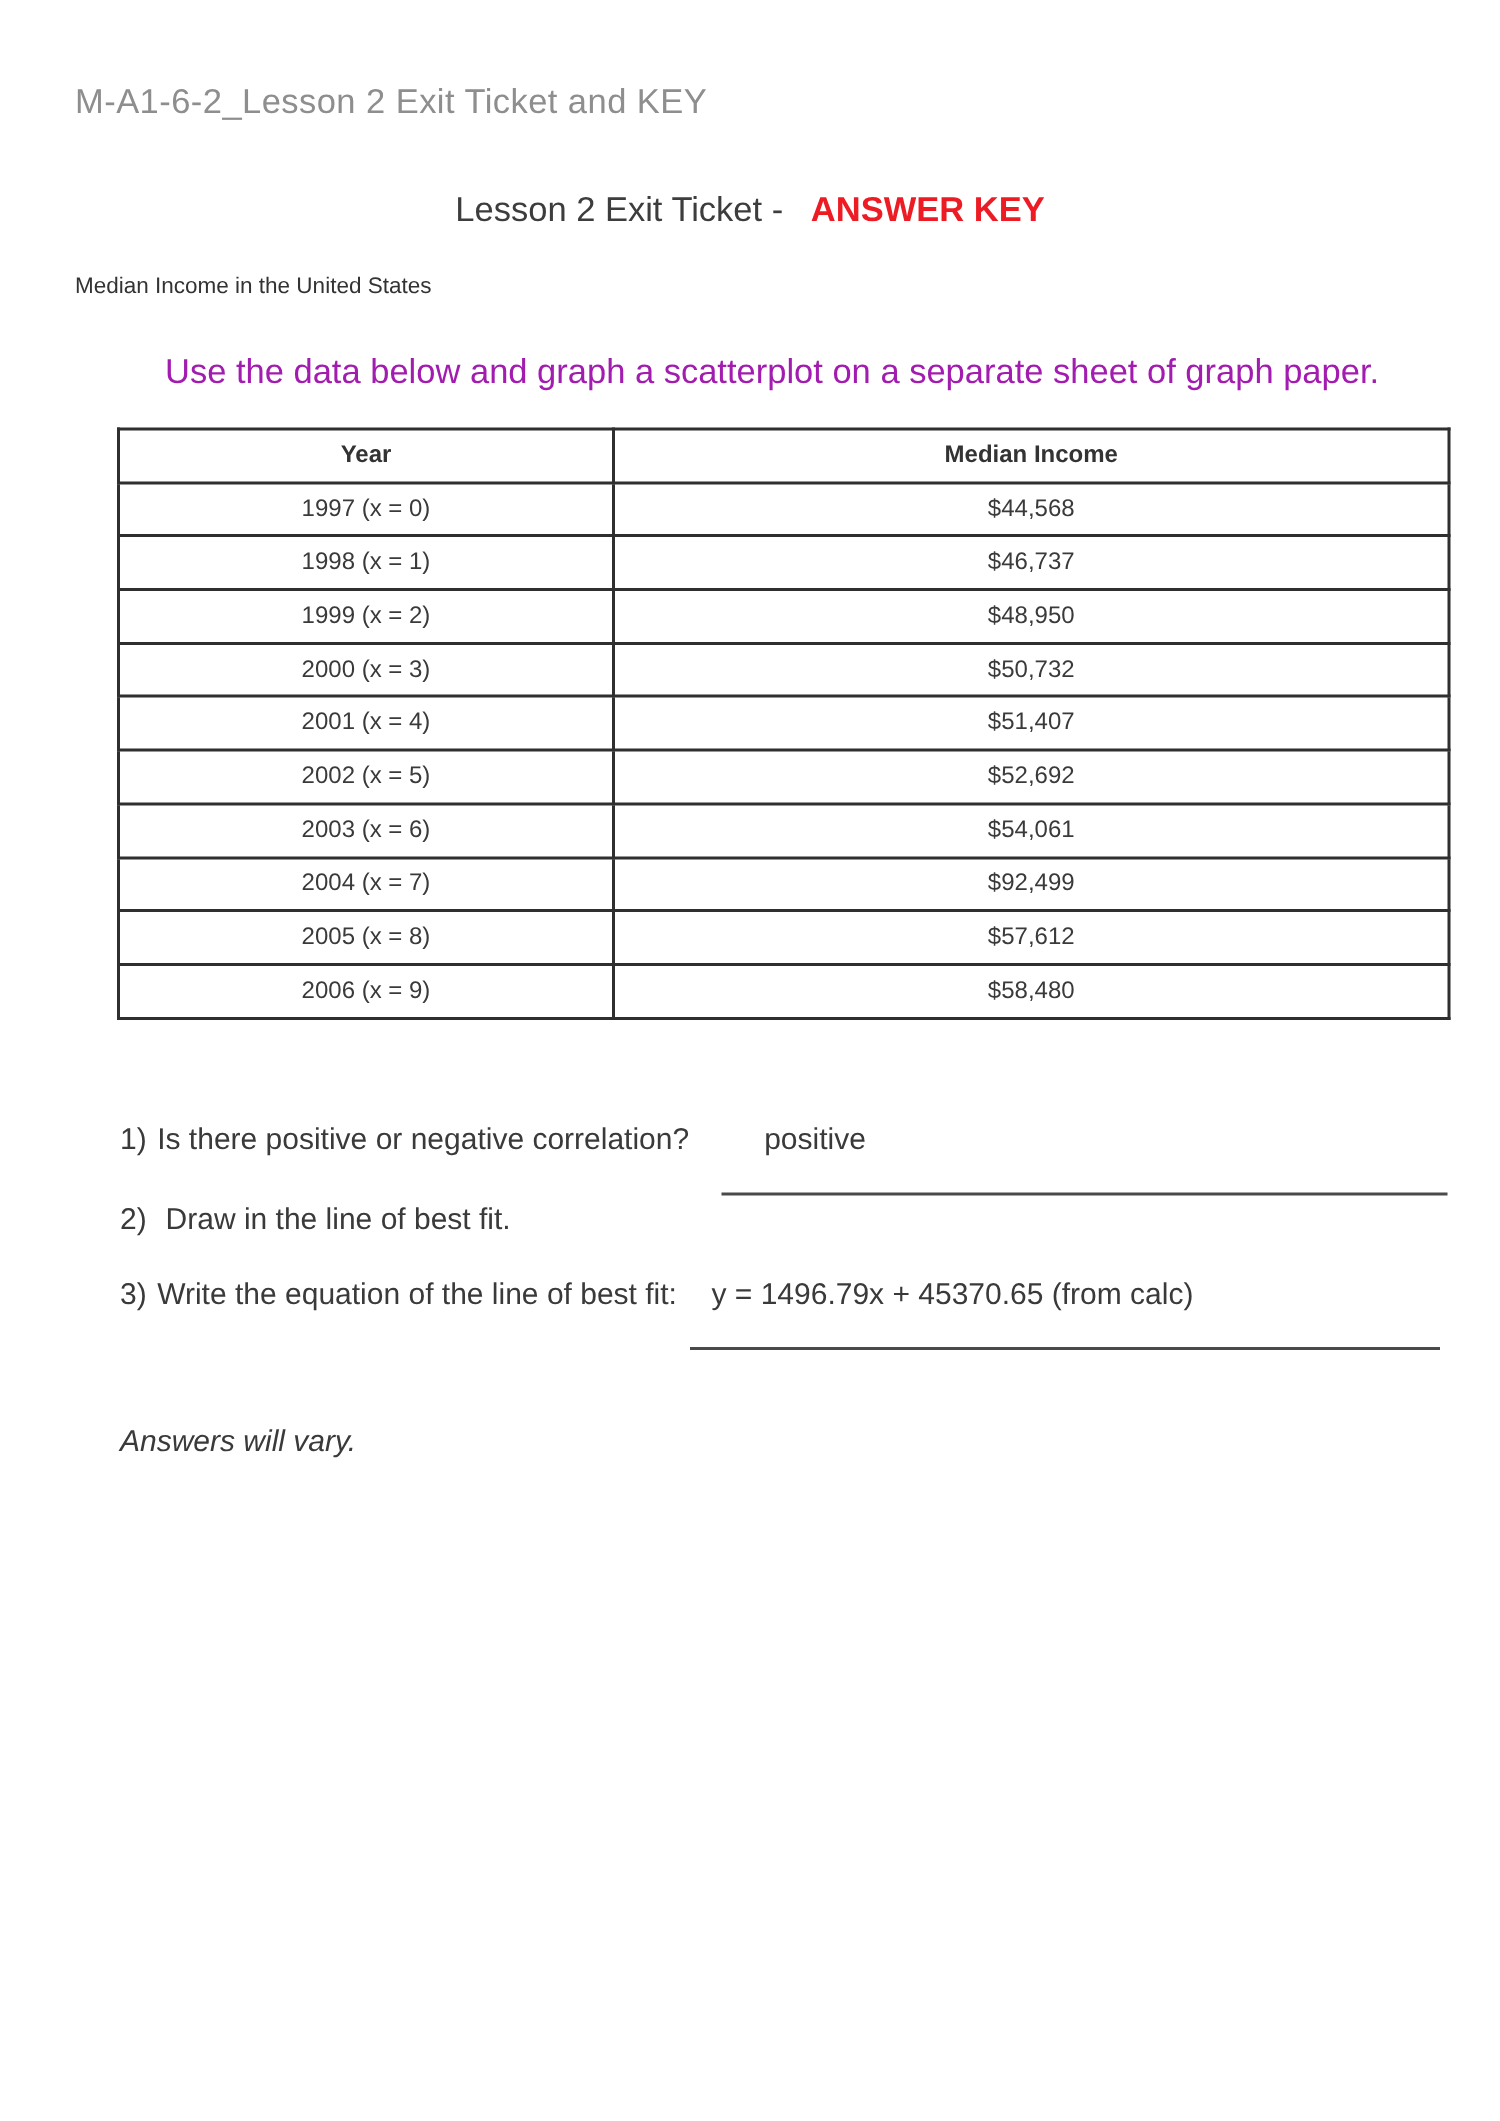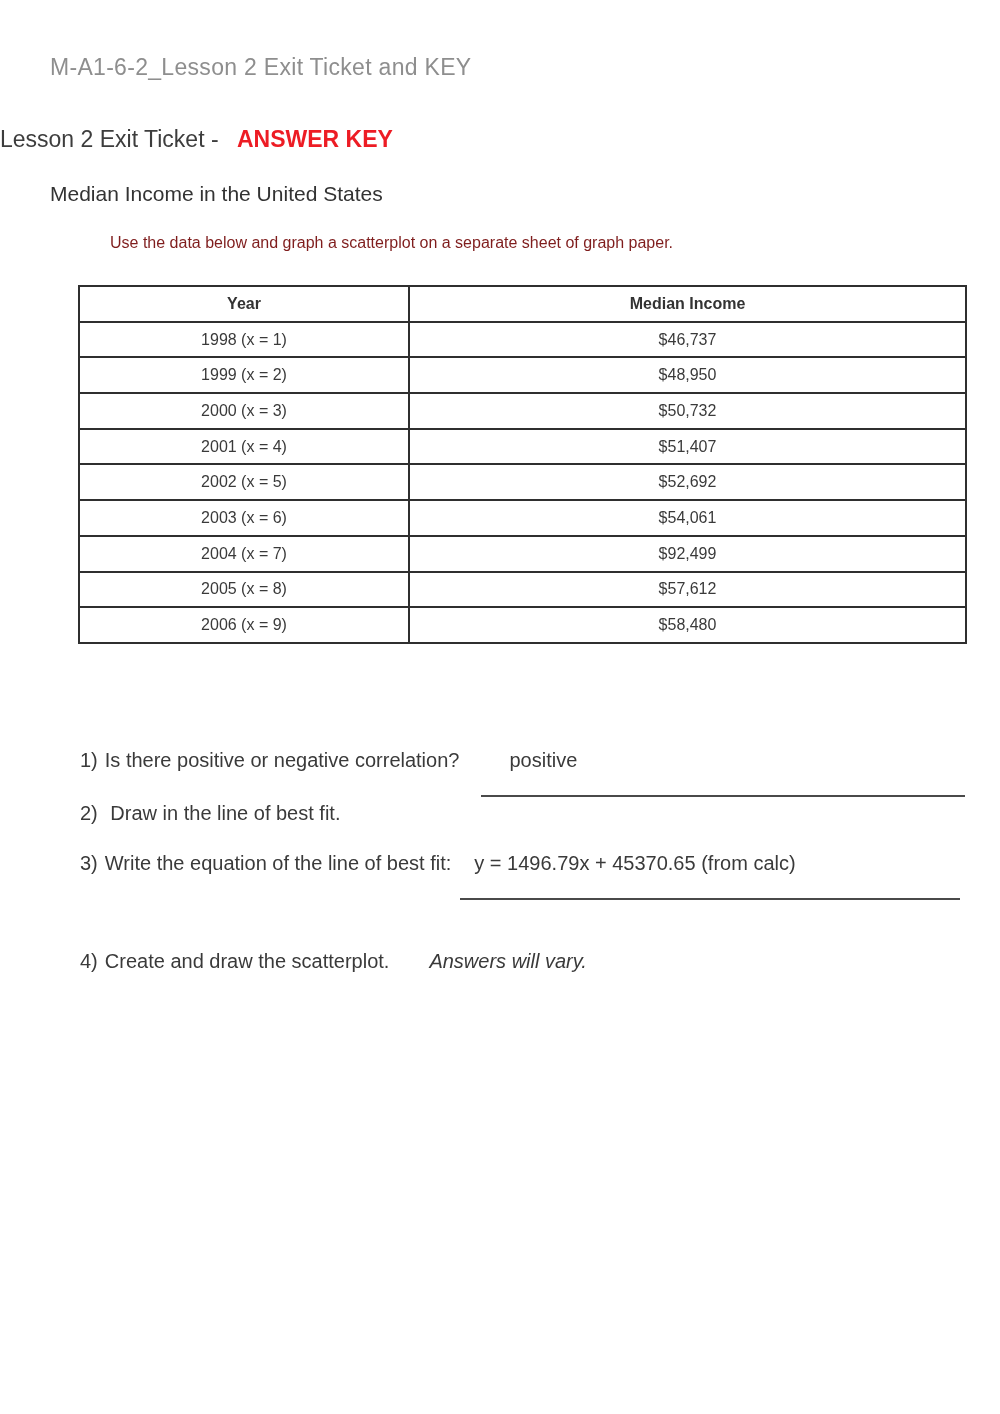--- a/index.html
+++ b/index.html
@@ -24,44 +24,45 @@
     font-size: 23px;
     letter-spacing: 0.3px;
     color: #8e8e8e;
   }
 
   .title {
     position: absolute;
     top: 126px;
     left: 0;
     width: 100%;
+    text-align: center;
     font-size: 23px;
     color: #3d3d3d;
   }
   .title .key {
     color: #ed1c24;
     font-weight: bold;
     margin-left: 12px;
   }
 
   .subtitle {
     position: absolute;
     left: 50px;
     top: 182px;
-    font-size: 21px;
+    font-size: 15px;
     color: #333333;
     text-align: center;
   }
 
   .instructions {
     position: absolute;
     left: 110px;
     top: 234px;
-    font-size: 16px;
-    color: #7f1d1d;
+    font-size: 23px;
+    color: #a21caf;
   }
 
   table.data-table {
     position: absolute;
     left: 78px;
     top: 285px;
     width: 887px;
     border-collapse: collapse;
     font-size: 16px;
     color: #3a3a3a;
@@ -167,20 +168,24 @@
         <col class="c-income">
       </colgroup>
     <thead>
       <tr>
         <th>Year</th>
         <th>Median Income</th>
       </tr>
     </thead>
     <tbody>
       <tr>
+        <td>1997 (x = 0)</td>
+        <td>$44,568</td>
+      </tr>
+      <tr>
         <td>1998 (x = 1)</td>
         <td>$46,737</td>
       </tr>
       <tr>
         <td>1999 (x = 2)</td>
         <td>$48,950</td>
       </tr>
       <tr>
         <td>2000 (x = 3)</td>
         <td>$50,732</td>
@@ -223,21 +228,20 @@
     <span>Draw in the line of best fit.</span>
   </div>
 
   <div class="question q3 q-flex">
     <span class="q-num">3)</span>
     <span>Write the equation of the line of best fit:</span>
     <span class="answer-line"><span>y = 1496.79x + 45370.65 (from calc)</span></span>
   </div>
 
   <div class="question q4">
-    <span><span class="q-num">4)</span><span>Create and draw the scatterplot.</span></span>
     <span class="answer-italic">Answers will vary.</span>
   </div>
 
   <div class="brand">
     <span>
       <svg width="52" height="48" viewBox="0 0 52 48">
         <path d="M7 12 L17 39 L25 17" fill="none" stroke="#3579f0" stroke-width="9" stroke-linecap="round" stroke-linejoin="round"></path>
         <path d="M27 9 L32 23" fill="none" stroke="#e5484d" stroke-width="9" stroke-linecap="round"></path>
         <path d="M34 40 L47 8" fill="none" stroke="#f9b52a" stroke-width="9" stroke-linecap="round"></path>
       </svg>

